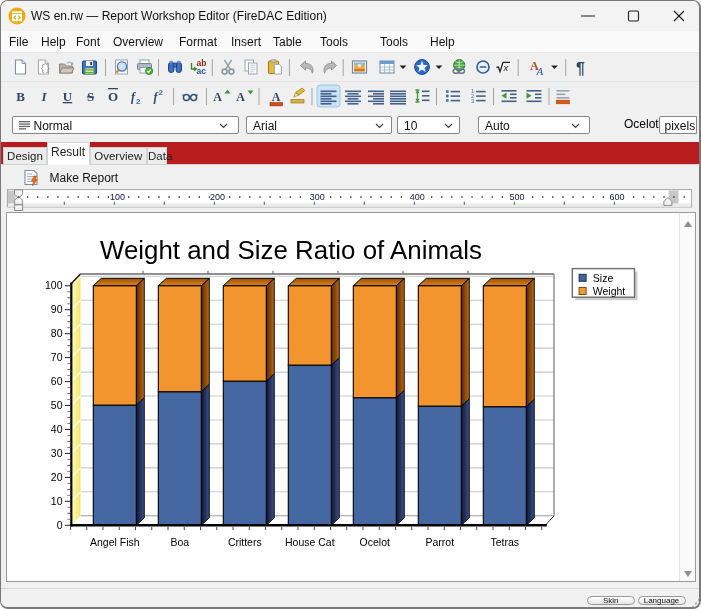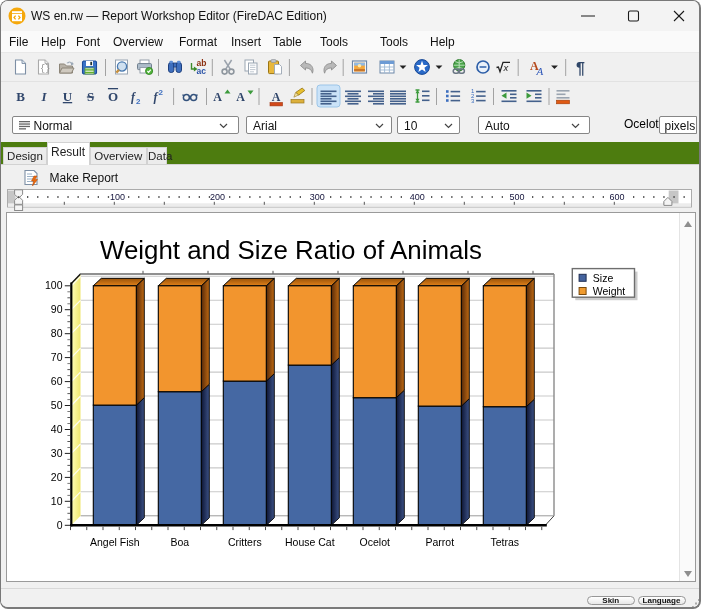--- a/index.html
+++ b/index.html
@@ -5,31 +5,31 @@
 #win{position:absolute;left:0;top:0;width:701px;height:609px;background:#f0f0f0;border:1px solid #787878;border-right:2px solid #7a7a7a;border-bottom:2px solid #7a7a7a;border-radius:8px 8px 8px 8px;overflow:hidden}
 .abs{position:absolute}
 #titlebar{left:0;top:0;width:100%;height:30px;background:#f3f3f3}
 #title{left:30px;top:8px;font-size:12px;color:#111}
 #menubar{left:0;top:30px;width:100%;height:21px;background:#fafafa;font-size:12px;color:#111}
 #tb1{left:0;top:51px;width:100%;height:29px;background:#f0f0f0;border-top:1px solid #e8e8e8}
 #tb2{left:0;top:80px;width:100%;height:28px;background:#f0f0f0;border-top:1px solid #e2e2e2}
 #combos{left:0;top:108px;width:100%;height:33px;background:#f0f0f0}
 .cmb{position:absolute;top:6.5px;height:18px;background:#fff;border:1px solid #868686;border-radius:2px;font-size:12px;color:#111;line-height:16px}
 .chev{position:absolute;top:6px;width:9px;height:6px}
-#tabs{left:0;top:141px;width:100%;height:22.5px;background:#4d7c0f}
+#tabs{left:0;top:141px;width:100%;height:22.5px;background:#b91c1c}
 .tab{position:absolute;top:4.5px;height:18px;background:#ececec;border:1px solid #d2d2d2;border-bottom:none;font-size:11.5px;color:#222;text-align:center;line-height:17px}
 #tabline{position:absolute;left:0;top:21.7px;width:100%;height:1px;background:#d2d2d2}
 .tabsel{top:0;height:22.7px;background:#fff;z-index:2;font-size:12px;line-height:19px}
 #mkrep{left:0;top:163.5px;width:100%;height:24px;background:#f0f0f0;font-size:12px;color:#111}
 #rulerrow{left:0;top:187px;width:100%;height:24px;background:#f0f0f0}
 #doc{left:5px;top:211px;width:690px;height:370px;background:#fff;border:1px solid #9a9a9a}
 #sbar{position:absolute;right:0;top:0;width:16px;height:100%;background:#fafafa;border-left:1px solid #e4e4e4}
 .sarr{position:absolute;left:4px;width:0;height:0;border-left:4.5px solid transparent;border-right:4.5px solid transparent}
 #statusbar{left:0;top:587px;width:100%;height:20px;background:#f1f1f1;border-top:1px solid #d8d8d8}
-.sbtn{position:absolute;top:6.5px;height:9.5px;background:linear-gradient(#fff,#e7e7e7);border:1px solid #979797;border-radius:5px;font-size:8px;font-weight:bold;color:#111;text-align:center;line-height:8px}
+.sbtn{position:absolute;top:6.5px;height:9.5px;background:linear-gradient(#fff,#e7e7e7);border:1px solid #979797;border-radius:5px;font-size:8px;font-weight:normal;color:#111;text-align:center;line-height:8px}
 </style></head>
 <body>
 <div id="win">
  <div id="titlebar" class="abs">
   <svg class="abs" style="left:7px;top:6px" width="18" height="18" viewBox="0 0 18 18">
    <circle cx="9" cy="9" r="8.5" fill="#f5a80c"></circle>
    <rect x="4" y="4.2" width="10" height="2" fill="#fff"></rect>
    <rect x="4" y="7" width="10" height="7.2" fill="#fff"></rect>
    <path d="M7.6,8.6 L6,10.5 L7.6,12.4 M10.4,8.6 L12,10.5 L10.4,12.4" stroke="#f5a80c" stroke-width="1.3" fill="none"></path>
   </svg>

